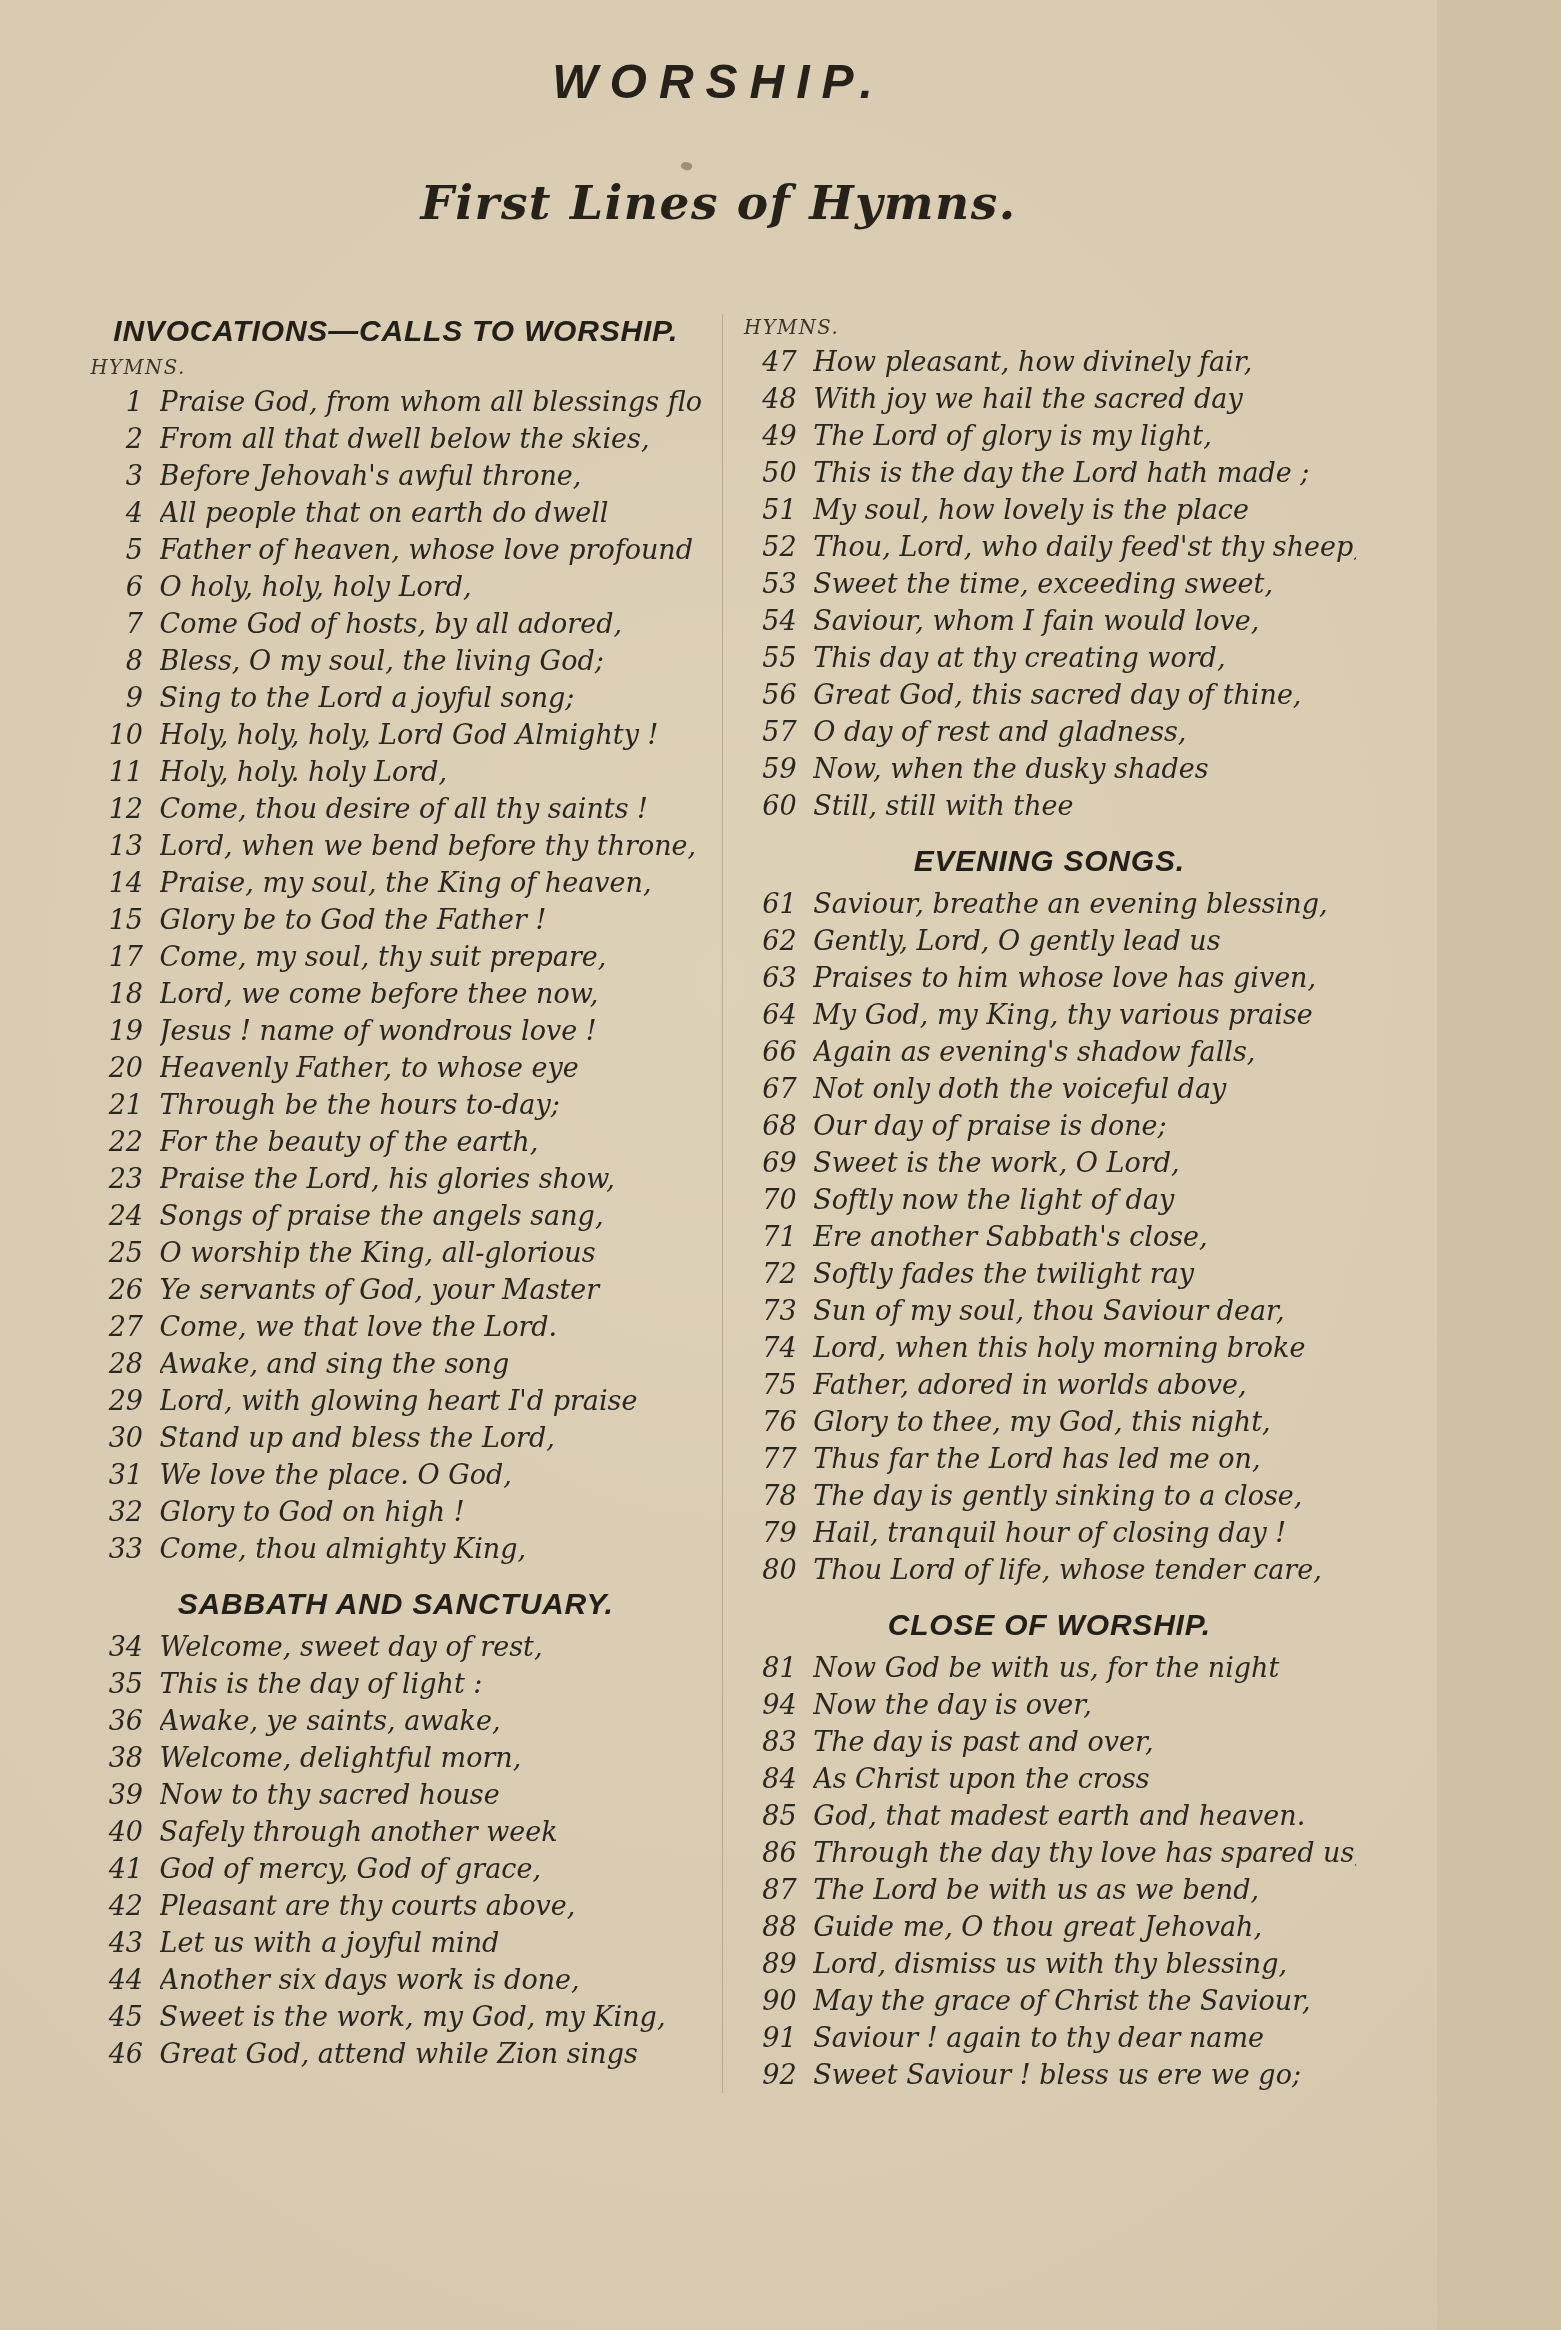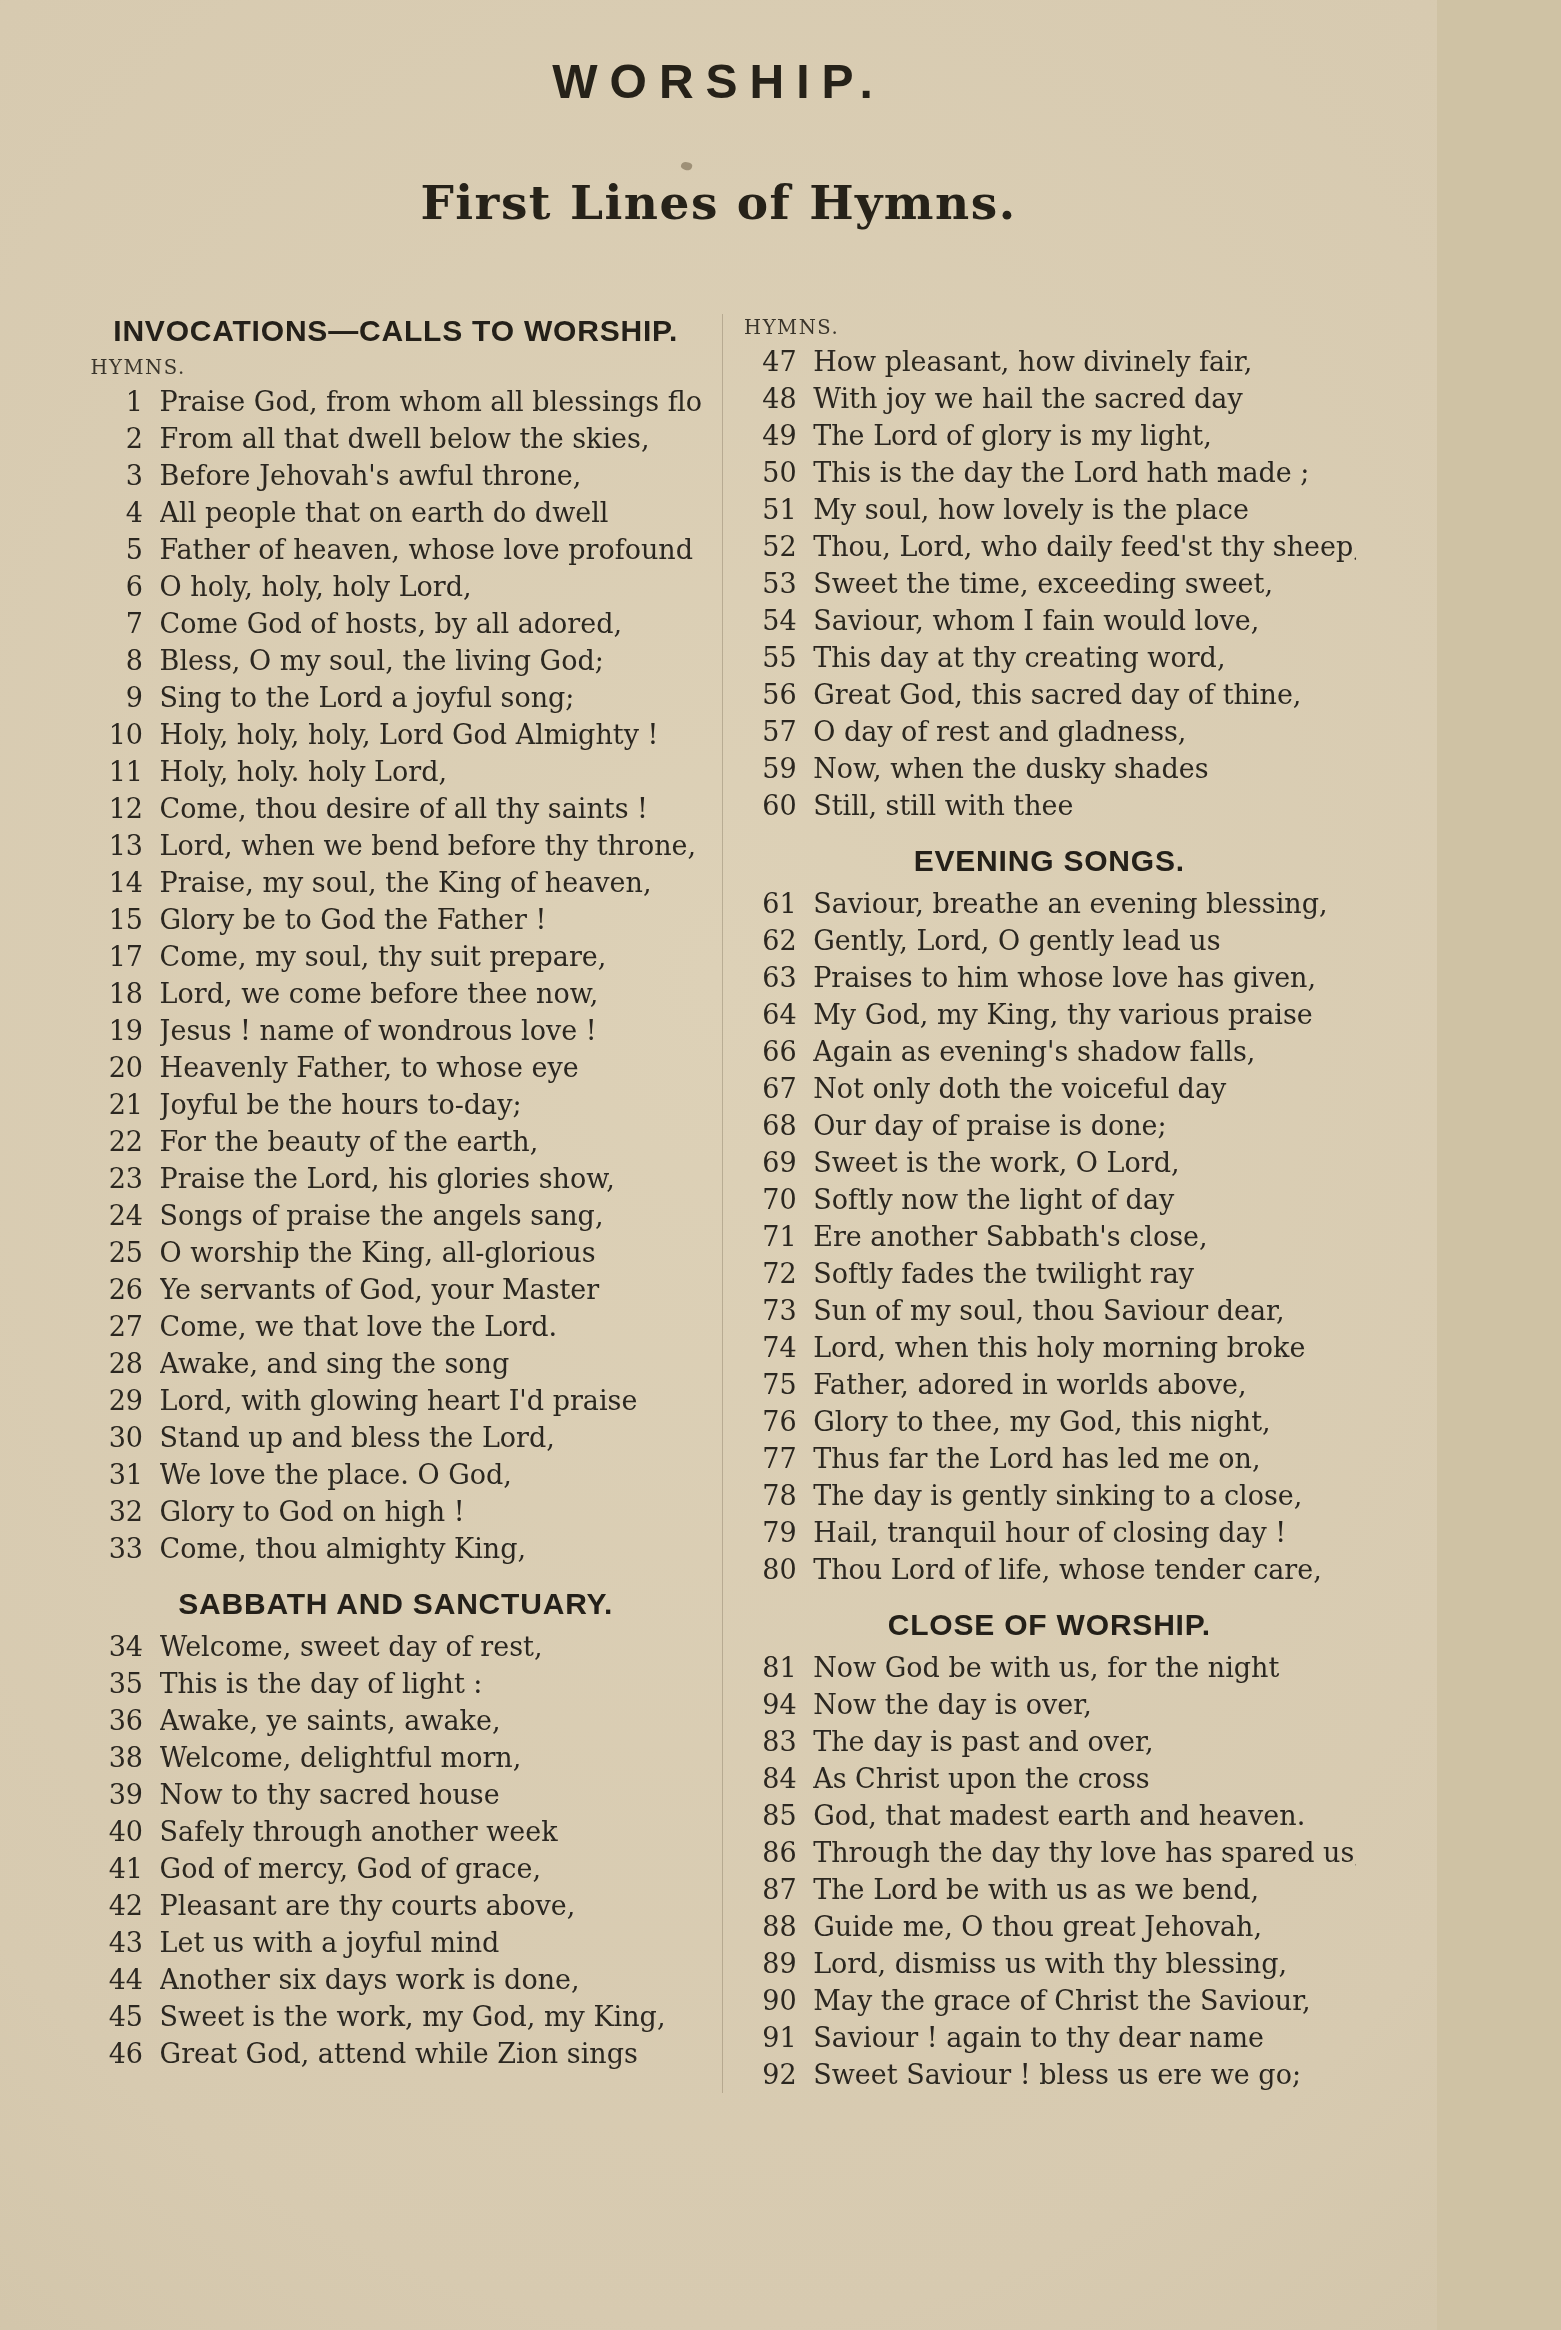--- a/index.html
+++ b/index.html
@@ -13,20 +13,21 @@
     font-family: "DejaVu Serif", "Liberation Serif", serif;
     color: #2b2720;
     overflow: hidden;
   }
   .page {
     position: relative;
     width: 1437px;
     height: 2330px;
     background:
       radial-gradient(130% 105% at 50% 42%, #ddd1b7 0%, #d7cab0 55%, #c8bb9d 100%);
+    font-style: italic;
   }
   .page-title {
     padding-top: 54px;
     text-align: center;
     font-family: "Liberation Sans", "DejaVu Sans", sans-serif;
     font-weight: 700;
     font-size: 48px;
     letter-spacing: 12px;
     color: #262219;
   }
@@ -180,21 +181,21 @@
         <div class="entry">
           <span class="num">19</span>
           <span class="first-line">Jesus ! name of wondrous love !</span>
         </div>
         <div class="entry">
           <span class="num">20</span>
           <span class="first-line">Heavenly Father, to whose eye</span>
         </div>
         <div class="entry">
           <span class="num">21</span>
-          <span class="first-line">Joyful be the hours to-day;</span>
+          <span class="first-line">Through be the hours to-day;</span>
         </div>
         <div class="entry">
           <span class="num">22</span>
           <span class="first-line">For the beauty of the earth,</span>
         </div>
         <div class="entry">
           <span class="num">23</span>
           <span class="first-line">Praise the Lord, his glories show,</span>
         </div>
         <div class="entry">

